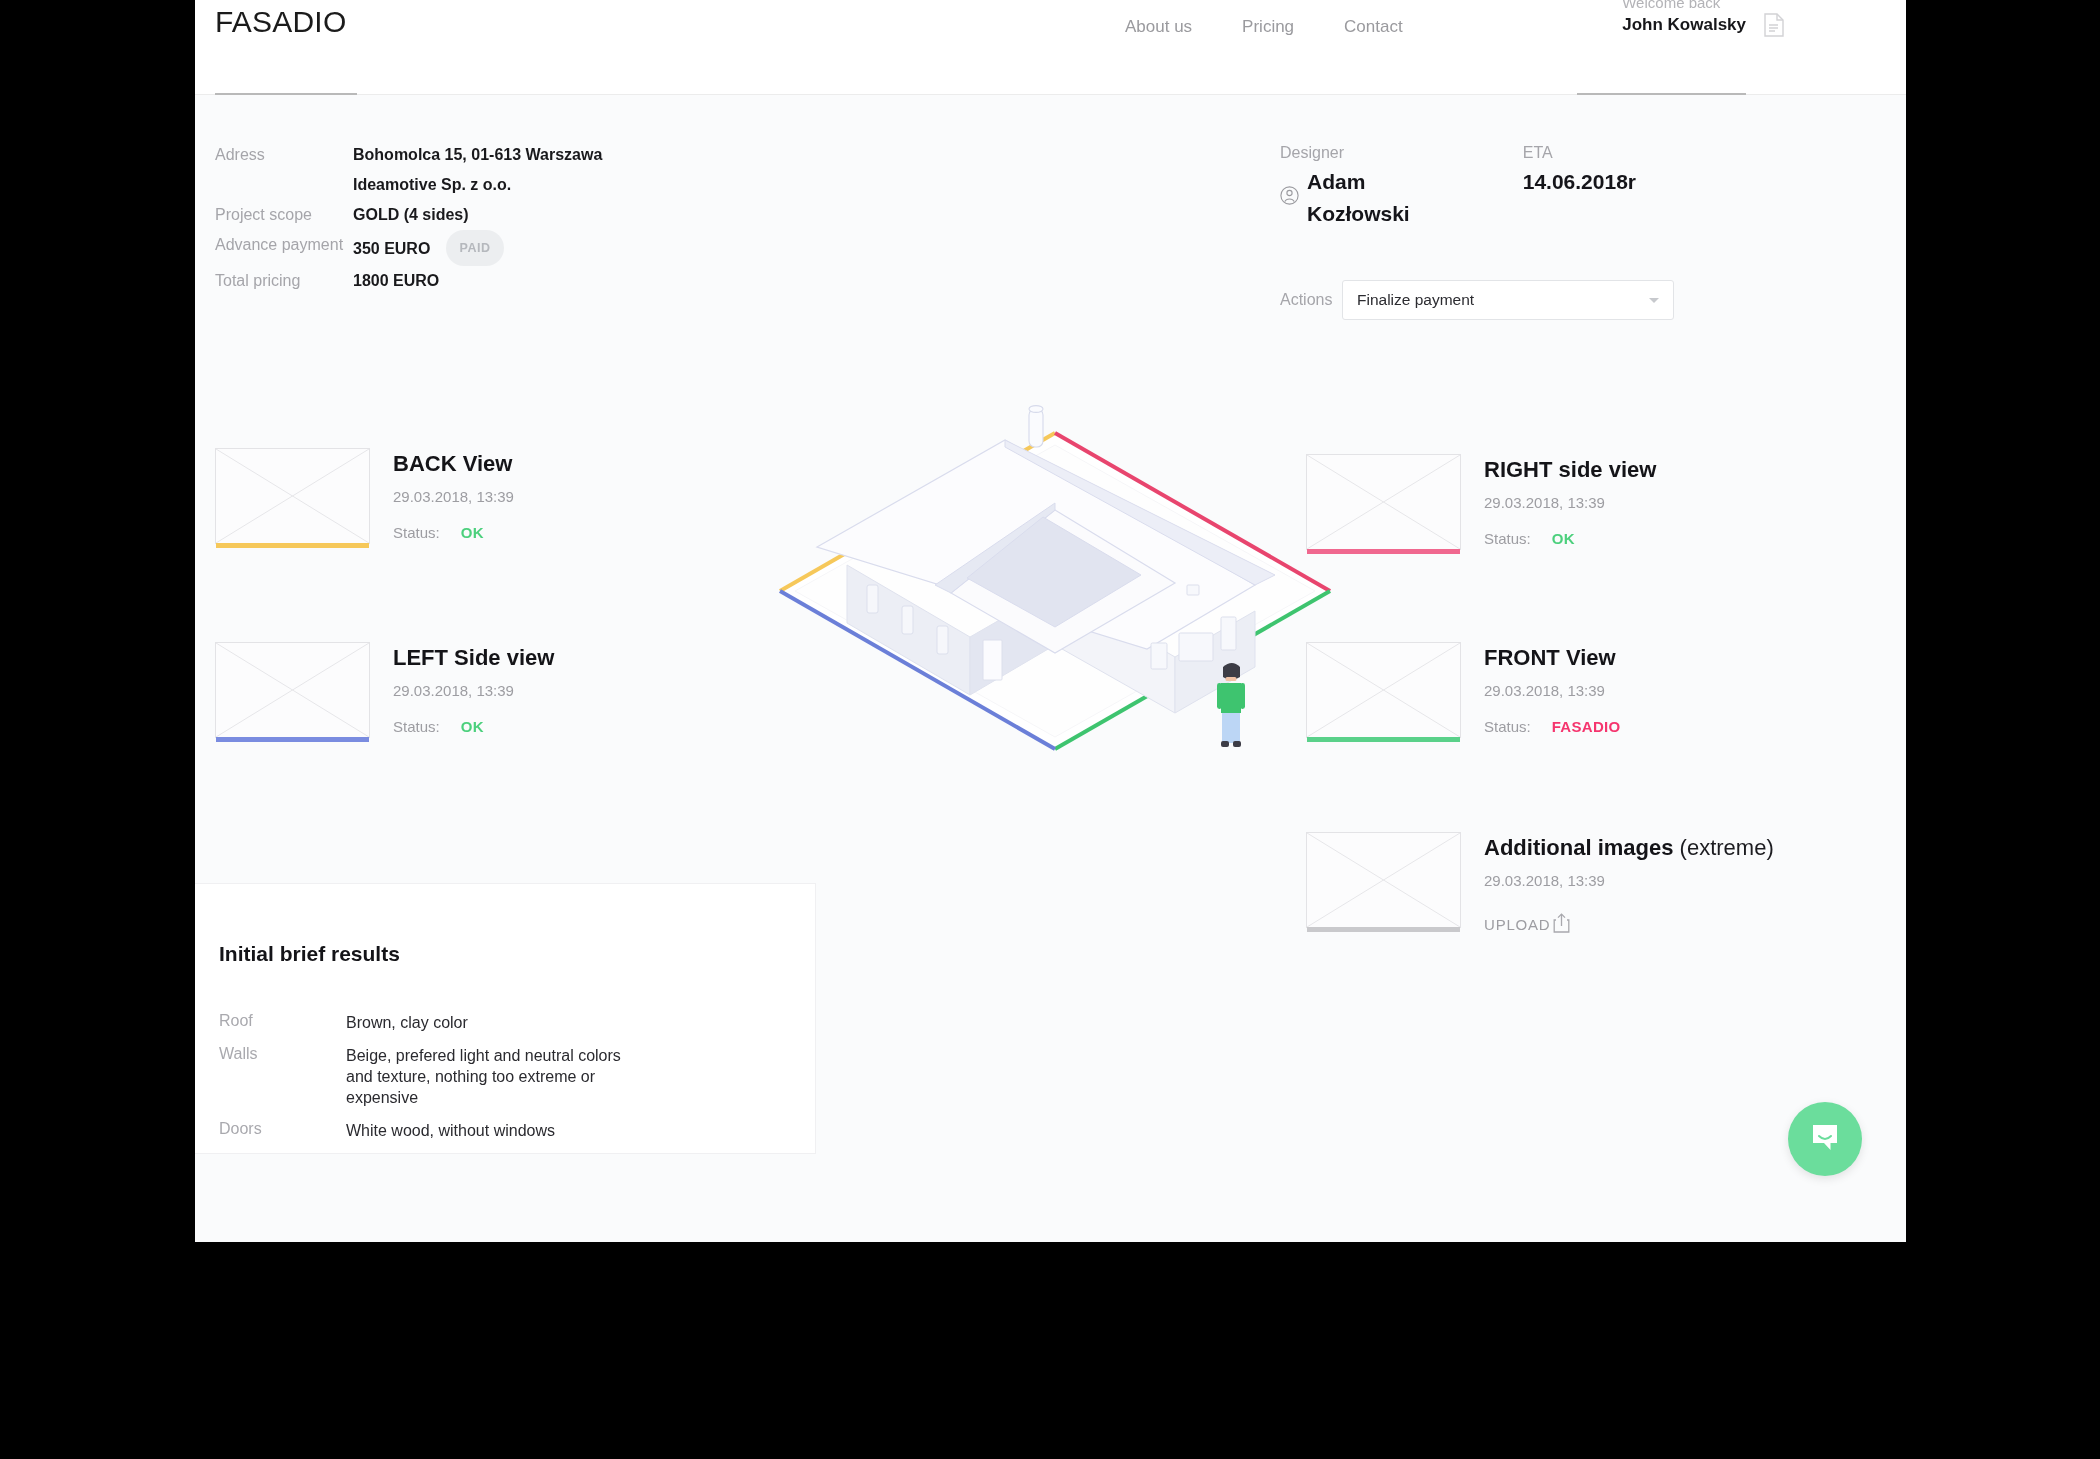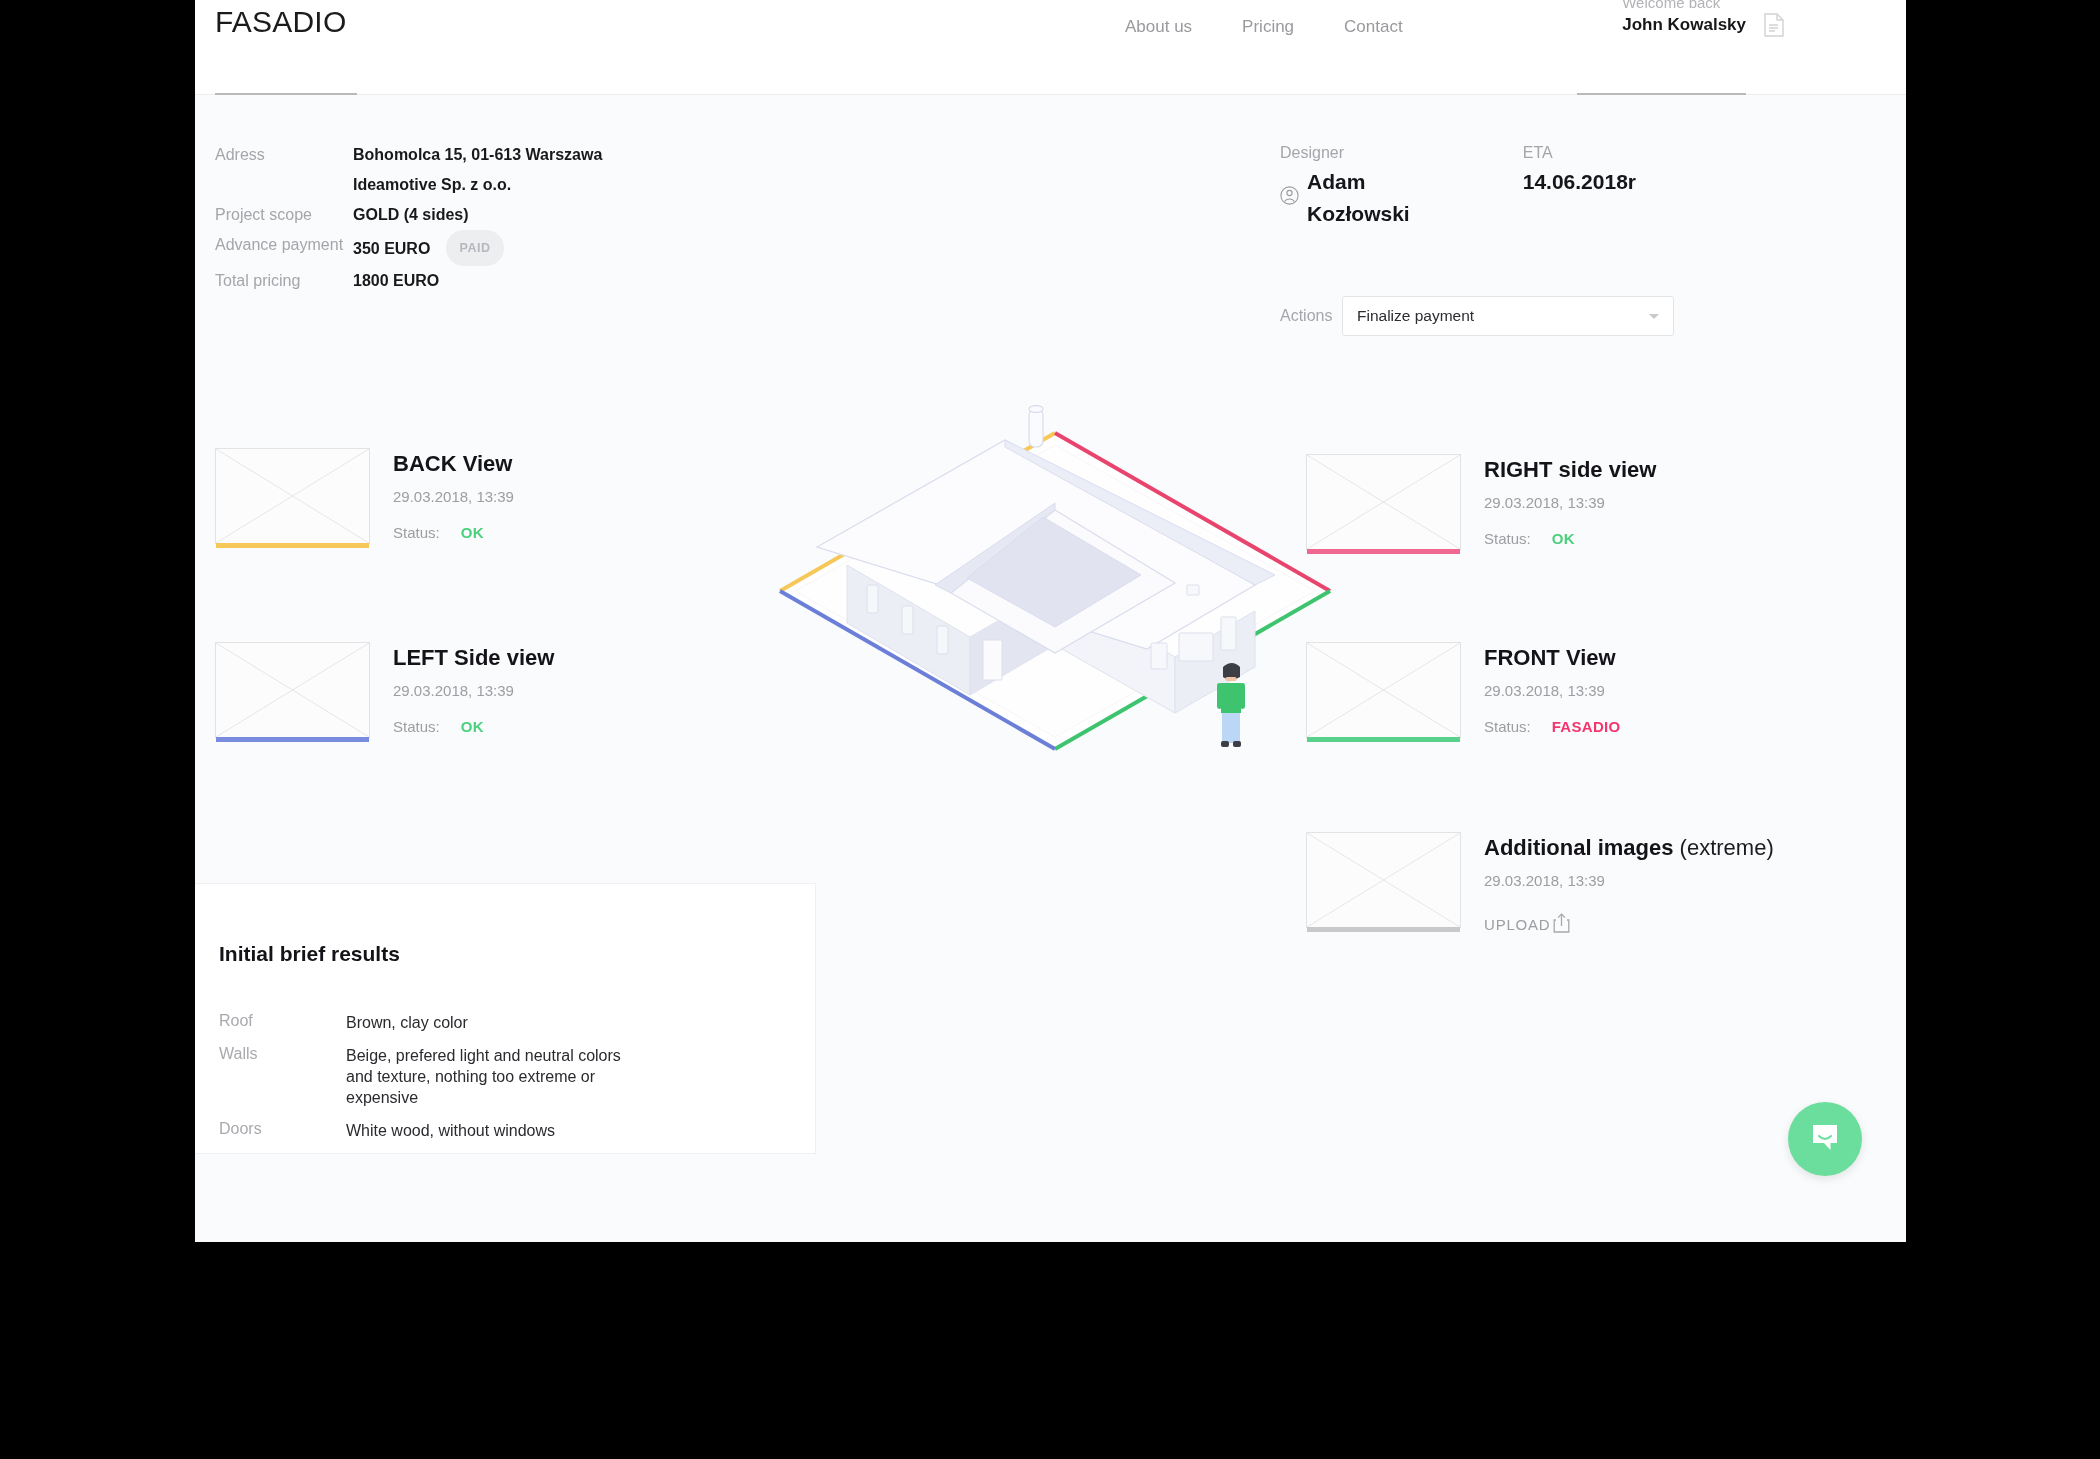--- a/index.html
+++ b/index.html
@@ -39,21 +39,21 @@
   .badge{
     display:inline-block;margin-left:16px;padding:3px 13px;border-radius:18px;
     background:#eceef0;color:#b5b8bd;font-size:12.5px;font-weight:700;
     letter-spacing:.6px;vertical-align:2px;
   }
   .meta-right{position:absolute;left:1085px;top:140px;width:420px;}
   .mr-cols{display:flex;}
   .mr-col{margin-right:64px;}
   .mr-k{font-size:16px;color:#a5a5aa;line-height:26px;}
   .mr-v{font-size:21px;color:#15151a;font-weight:700;line-height:32px;display:flex;align-items:center;gap:8px;}
-  .actions-row{display:flex;align-items:center;margin-top:66px;}
+  .actions-row{display:flex;align-items:center;margin-top:50px;}
   .actions-k{font-size:16px;color:#a5a5aa;width:62px;}
   .select{
     position:relative;width:332px;height:40px;background:#fff;
     border:1px solid #e2e4e7;border-radius:3px;display:flex;align-items:center;
     padding:0 14px;box-sizing:border-box;font-size:15.5px;color:#2c2c31;
   }
   .select .caret{
     position:absolute;right:14px;top:17px;width:0;height:0;
     border-left:5px solid transparent;border-right:5px solid transparent;
     border-top:5px solid #c7c9cd;

